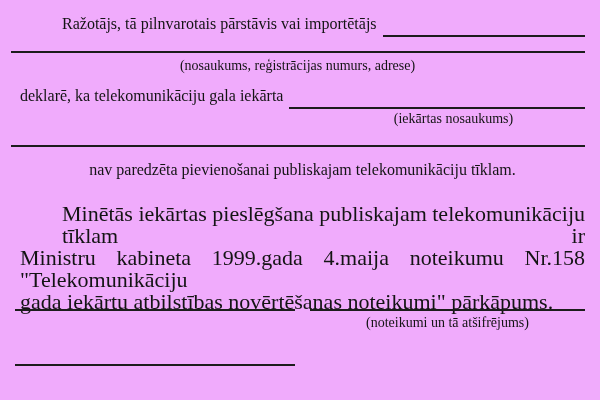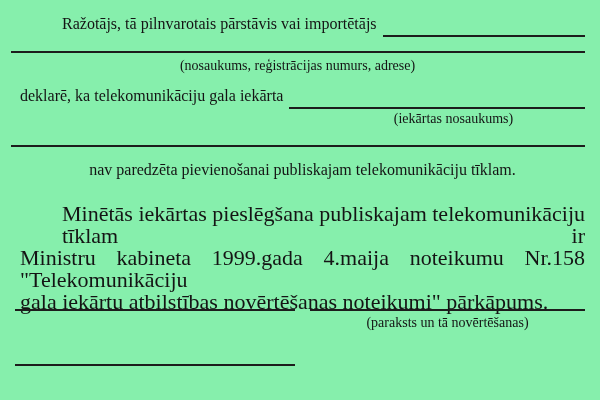--- a/index.html
+++ b/index.html
@@ -3,21 +3,21 @@
 <meta charset="utf-8">
 <style>
   * { margin: 0; padding: 0; box-sizing: border-box; }
   html, body {
     width: 600px; height: 400px;
     background: #ffffff;
     font-family: "Liberation Serif", serif;
     color: #141414;
     overflow: hidden;
   }
-  .page { position: relative; width: 600px; height: 400px; background: #86efac; }
+  .page { position: relative; width: 600px; height: 400px; background: #f0abfc; }
 
   .abs { position: absolute; }
 
   
   .fill-row {
     display: flex;
     align-items: flex-end;
     font-size: 16px;
     line-height: 20px;
   }
@@ -83,23 +83,23 @@
     <span class="fill-line"></span>
   </div>
 
   <div class="abs divider" style="left:11px; top:145px; width:574px;"></div>
 
   <div class="abs bodytext" style="left:20px; top:160px; width:565px;">nav paredzēta pievienošanai publiskajam telekomunikāciju tīklam.</div>
 
   <div class="abs para" style="left:20px; top:203px;">
     <div class="jline indent">Minētās iekārtas pieslēgšana publiskajam telekomunikāciju tīklam ir</div>
     <div class="jline">Ministru kabineta 1999.gada 4.maija noteikumu Nr.158 "Telekomunikāciju</div>
-    <div class="lastline">gala iekārtu atbilstības novērtēšanas noteikumi" pārkāpums.</div>
+    <div class="lastline">gada iekārtu atbilstības novērtēšanas noteikumi" pārkāpums.</div>
   </div>
 
   <div class="abs sigline" style="left:15px; top:309px; width:280px;"></div>
 
   <div class="abs sigline" style="left:310px; top:309px; width:275px;"></div>
-  <div class="abs caption" style="left:310px; top:314px; width:275px;">(paraksts un tā novērtēšanas)</div>
+  <div class="abs caption" style="left:310px; top:314px; width:275px;">(noteikumi un tā atšifrējums)</div>
 
   <div class="abs sigline" style="left:15px; top:364px; width:280px;"></div>
 
 </div>
 
 </body></html>

